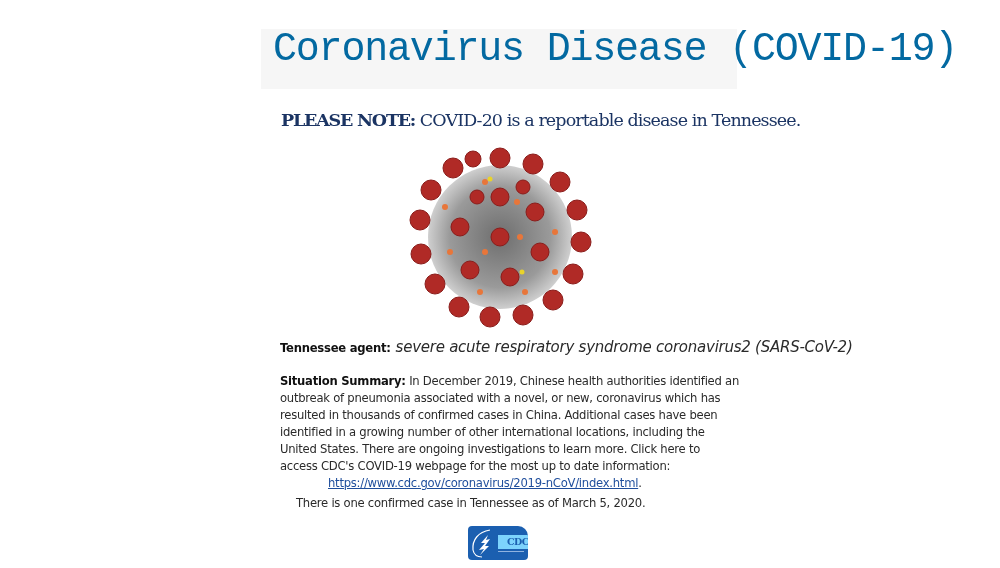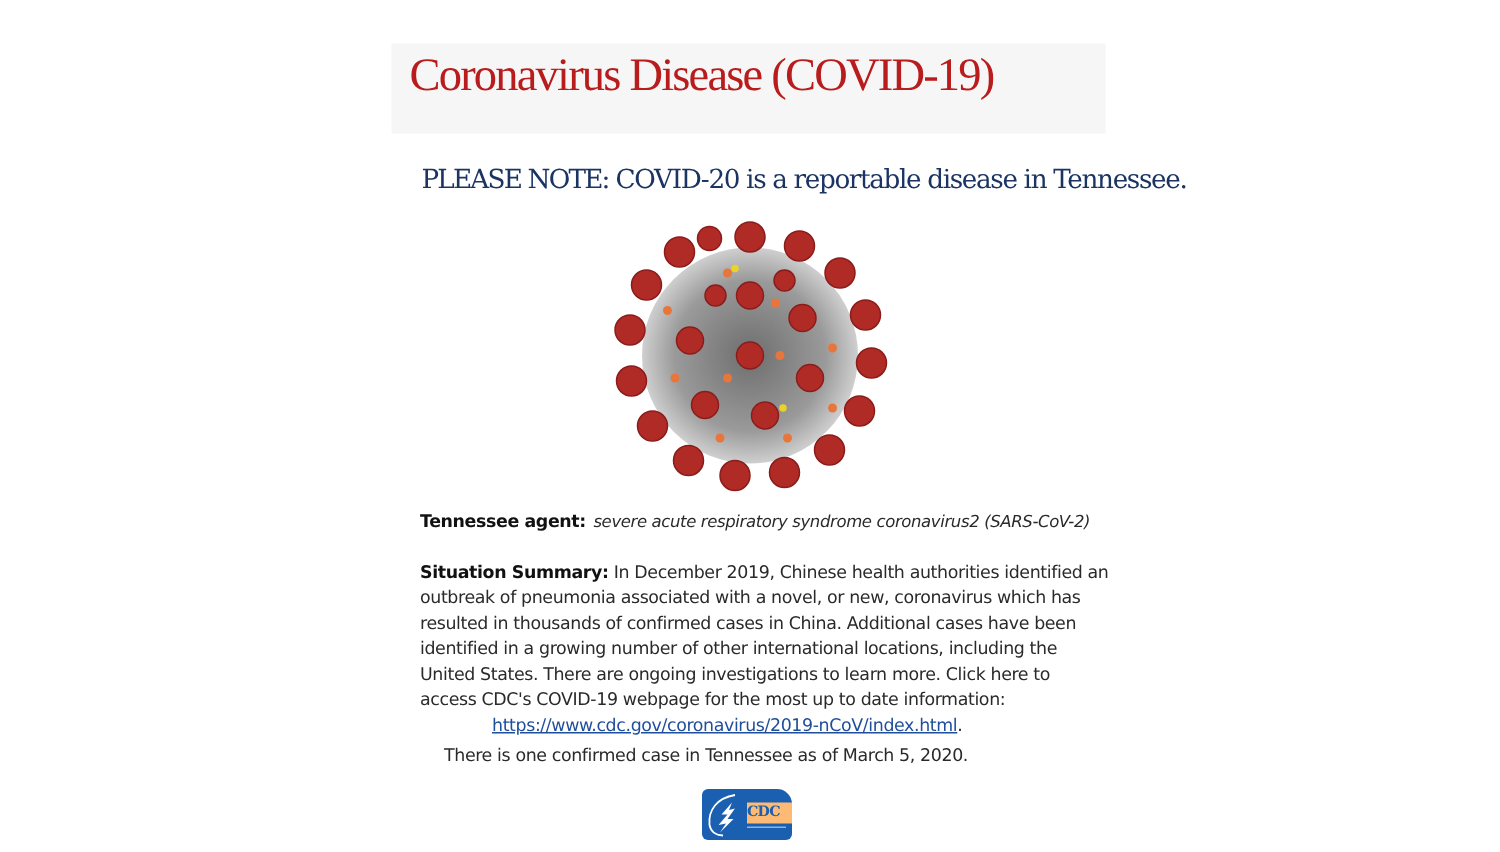--- a/index.html
+++ b/index.html
@@ -6,52 +6,52 @@
     body {
       width: 1000px; height: 568px; background: #ffffff; position: relative; overflow: hidden;
       font-family: "DejaVu Sans", sans-serif; color: #222;
     }
     .title-box {
       position: absolute; left: 261px; top: 29px; width: 476px; height: 60px;
       background: #f6f6f6;
     }
     .title {
       position: absolute; left: 12px; top: 0px; margin: 0;
-      font-family: Liberation Serif, serif; font-weight: normal;
-      font-size: 31px; line-height: 42px; color: #b91c1c; letter-spacing: -1.2px;
+      font-family: Liberation Mono, monospace; font-weight: normal;
+      font-size: 40px; line-height: 42px; color: #0369a1; letter-spacing: -1.2px;
       white-space: nowrap;
     }
     .note {
       position: absolute; left: 281px; top: 107px; margin: 0;
       font-family: "DejaVu Serif", serif; font-size: 17.5px; line-height: 26px;
       color: #1b3463; letter-spacing: -0.9px; white-space: nowrap; font-weight: normal;
     }
-    .note b { font-weight: normal; letter-spacing: -1.2px; }
+    .note b { font-weight: bold; letter-spacing: -1.2px; }
     .virus {
       position: absolute; left: 405px; top: 142px; width: 190px; height: 188px;
     }
     .text-block {
       position: absolute; left: 280px; width: 460px; font-size: 11.6px; line-height: 17px;
       color: #2a2a2a; letter-spacing: -0.25px;
     }
     .agent { top: 339px; white-space: nowrap; }
     .agent b { font-weight: bold; color: #111; }
-    .agent i { font-style: italic; margin-left: 5px; font-size: 11px; }
+    .agent i { font-style: italic; margin-left: 5px; font-size: 15px; }
     .summary { top: 373px; }
     .summary b { font-weight: bold; color: #111; }
     .summary a { color: #1f4e9c; text-decoration: underline; margin-left: 48px; }
     .cases { top: 495px; white-space: nowrap; margin-left: 16px; }
     .cdc-logo {
       position: absolute; left: 468px; top: 526px; width: 60px; height: 34px;
       background: #1b5fb0; border-radius: 4px 10px 4px 4px; overflow: hidden;
     }
     .cdc-logo .cdc-text {
       position: absolute; left: 30px; top: 9px; width: 40px; height: 14px;
-      background: #fdba74; color: #1b5fb0; font-family: "DejaVu Serif", serif;
-      font-weight: bold; font-size: 9.5px; line-height: 14px; letter-spacing: -0.5px;
+      background: #7dd3fc; color: #1b5fb0; font-family: "DejaVu Serif", serif;
+      font-weight: bold; font-size: 9.5px; line-height: 14px; text-align: center; letter-spacing: -0.5px;
     }
     .cdc-logo .cdc-rule {
       position: absolute; left: 30px; top: 25px; width: 26px; height: 1px; background: #8fb3e0;
     }
   </style>
 </head>
 <body>
 
 <div class="title-box">
   <h1 class="title">Coronavirus Disease (COVID-19)</h1>

